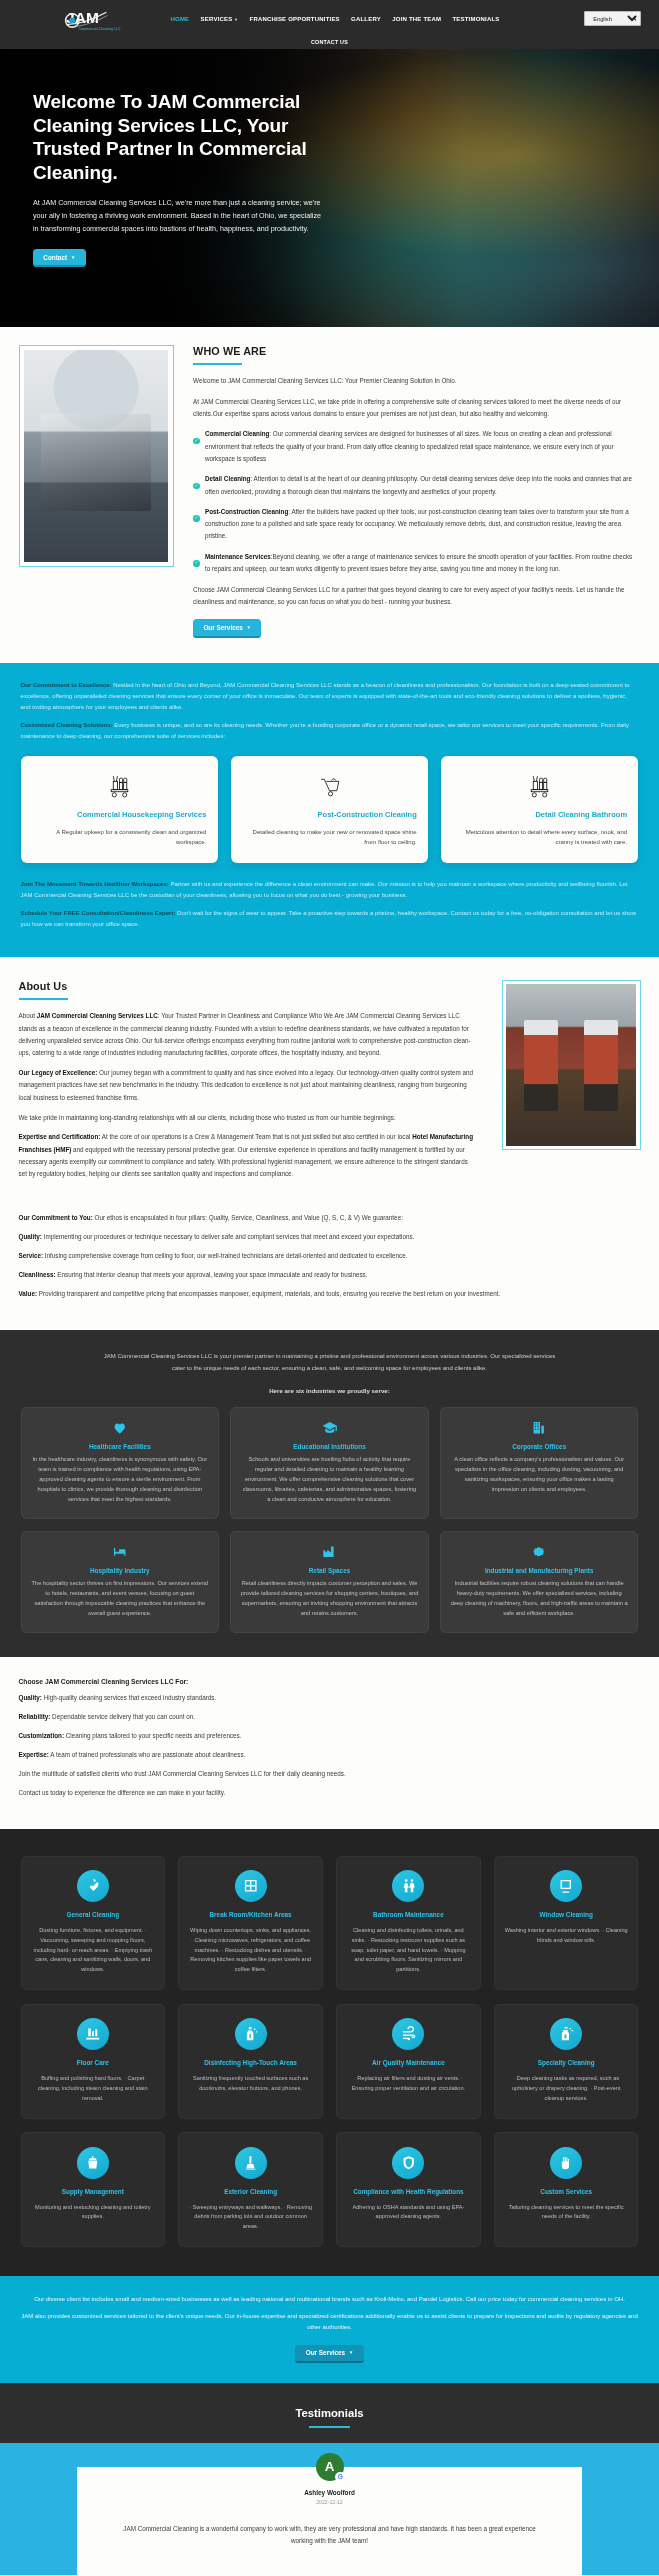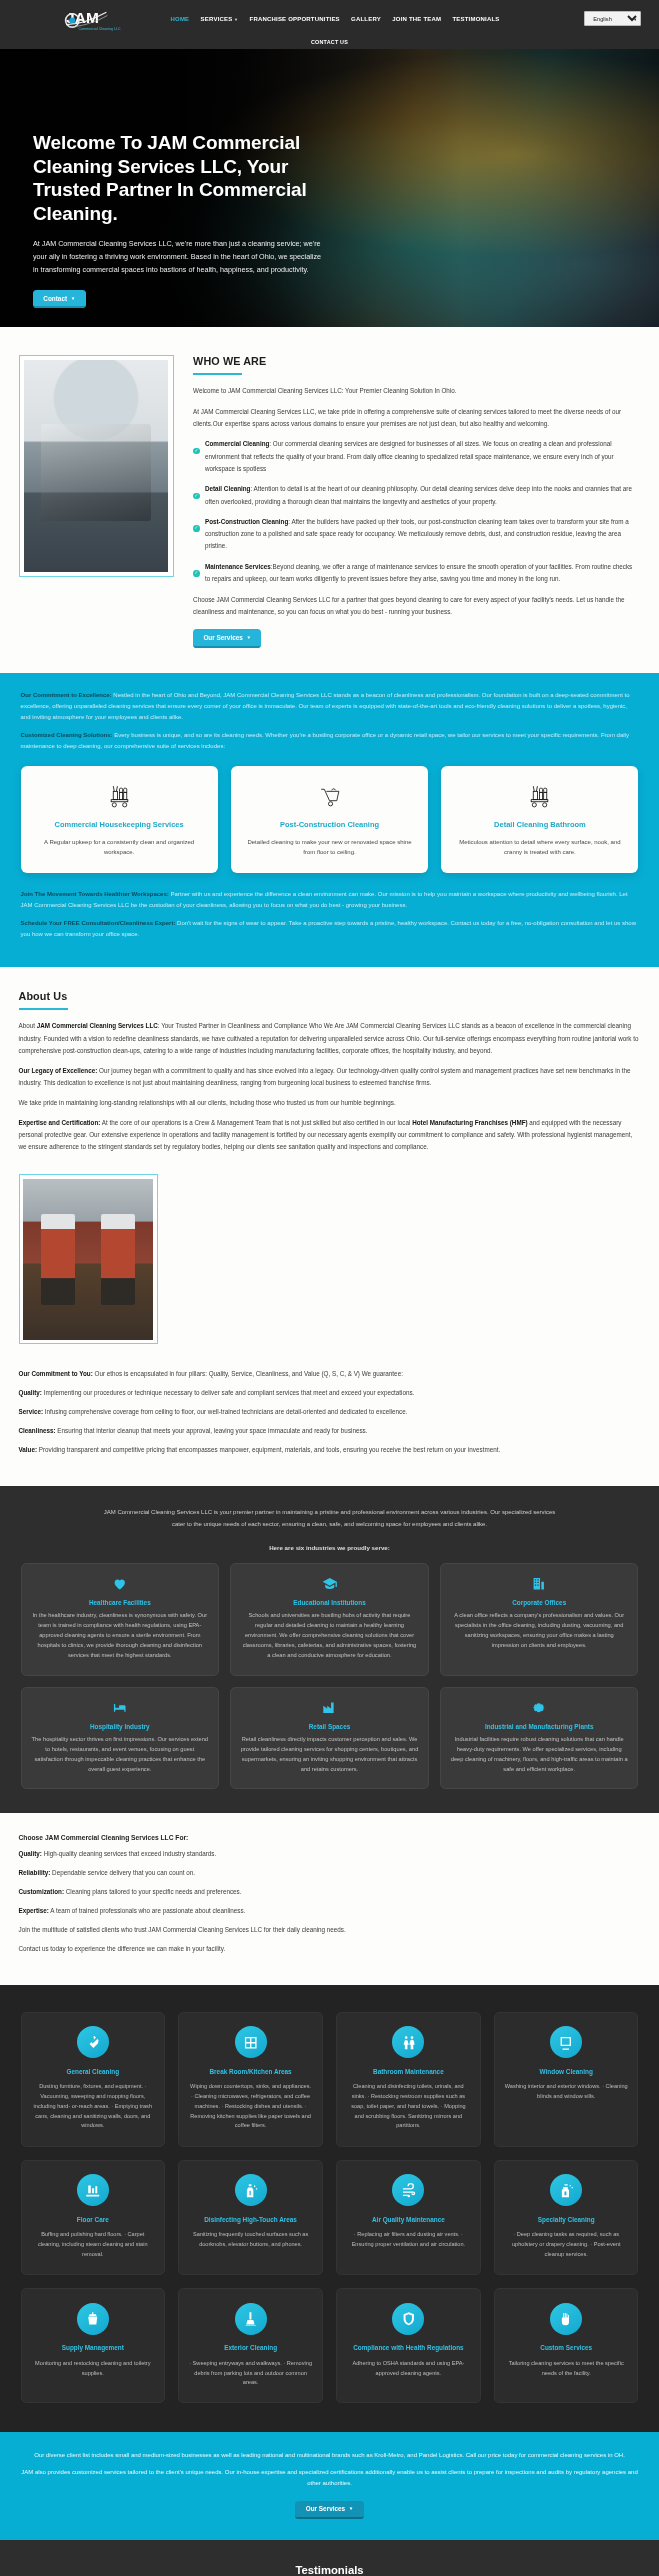--- a/index.html
+++ b/index.html
@@ -50,38 +50,38 @@
     background:
       radial-gradient(ellipse at 78% 38%, rgba(255,196,60,.55) 0%, rgba(255,196,60,0) 42%),
       radial-gradient(ellipse at 62% 70%, rgba(26,142,140,.65) 0%, rgba(26,142,140,0) 45%),
       radial-gradient(ellipse at 88% 78%, rgba(120,150,170,.45) 0%, rgba(120,150,170,0) 40%),
       linear-gradient(100deg, #080808 0%, #0b0b0b 34%, #1d1b16 48%, #3a2f1c 60%, #1c3a38 78%, #101820 100%);
   }
   .hero:before {
     content:""; position:absolute; inset:0;
     background: linear-gradient(90deg, rgba(0,0,0,.96) 0%, rgba(0,0,0,.9) 26%, rgba(0,0,0,.45) 48%, rgba(0,0,0,.18) 70%, rgba(0,0,0,.35) 100%);
   }
-  .hero-inner { position: relative; padding: 41px 0 0 33px; width: 355px; margin-top: 41px; }
+  .hero-inner { position: relative; padding: 41px 0 0 33px; width: 355px; }
   .hero h1 {
     color: #fff; font-size: 19px; line-height: 1.24; font-weight: 700; letter-spacing: -0.1px;
   }
   .hero p {
     color: #f0f0f0; font-size: 7.2px; line-height: 1.85; margin-top: 11.3px; max-width: 289px;
   }
   .btn-cyan {
     display: inline-flex; align-items: center; gap: 3.6px; background: #25b5db; color: #fff;
     border: none; border-bottom: 2.1px solid #1790b0; border-radius: 3.6px;
     padding: 4.6px 10.3px; font-size: 6.4px; font-weight: 700; cursor: pointer;
     font-family: "Liberation Sans", sans-serif; text-decoration: none;
   }
   .btn-cyan .cv { font-size: 4.6px; }
   .hero .btn-cyan { margin-top: 13.4px; }
 
   
-  .whowe { background: #fdfdfb; padding: 28px 0 25px; display: flex; gap: 19.6px; padding-left: 18.5px; padding-right: 24px; }
+  .whowe { background: #fdfdfb; padding: 18px 0 25px; display: flex; gap: 19.6px; padding-left: 18.5px; padding-right: 24px; }
   .whowe-img {
     width: 155px; min-width: 155px; height: 222px; border: 1px solid #6fd6e8;
     padding: 4.1px; background: #fff;
   }
   .whowe-img .ph {
     width: 100%; height: 100%;
     background:
       radial-gradient(circle at 50% 18%, #cfd8dc 0 22%, rgba(207,216,220,0) 23%),
       linear-gradient(180deg, #e7eaec 0%, #d7dde0 38%, #8d9aa0 39%, #6f7c84 62%, #4a555c 63%, #39424a 100%);
     position: relative; overflow: hidden;
@@ -104,28 +104,28 @@
   .bullet b { color: #111; }
   .whowe-body .btn-cyan { margin-top: 3.1px; }
 
   
   .cyan { background: #07aed4; padding: 17.5px 20.6px 20.6px; }
   .cyan p { color: #c8eef8; font-size: 6px; line-height: 1.85; margin-bottom: 6.7px; }
   .cyan p b { color: #0a4a5c; }
   .cards3 { display: flex; gap: 13.4px; margin: 13.4px 0 15.5px; }
   .card3 {
     flex: 1; background: #fdfdfb; border-radius: 6.2px; padding: 13.4px 11.3px 15.5px;
-    text-align: center; box-shadow: 0 2.6px 8.2px rgba(0,0,0,.12);
+    text-align: right; box-shadow: 0 2.6px 8.2px rgba(0,0,0,.12);
   }
   .card3 .ic { height: 33px; display: flex; align-items: center; justify-content: center; margin-bottom: 8.2px; }
   .card3 h3 { font-size: 7.5px; color: #1fa9c9; font-weight: 700; line-height: 1.4; margin-bottom: 6.2px; }
   .card3 p { color: #4a4a4a; font-size: 6px; line-height: 1.75; margin: 0; }
 
   
-  .about { background: #fdfdfb; padding: 23px 18.5px 20.6px; display: flex; gap: 13px; flex-direction: column; }
+  .about { background: #fdfdfb; padding: 23px 18.5px 20.6px; display: flex; gap: 26px; }
   .about-text { flex: 1; }
   .about-text p { font-size: 6.3px; line-height: 1.95; color: #3b3b3b; margin-bottom: 7.7px; }
   .about-text p b { color: #111; }
   .about-img { width: 139px; min-width: 139px; }
   .about-img .ph {
     width: 100%; height: 170px; border: 1px solid #6fd6e8; padding: 3.1px; background: #fff;
   }
   .about-img .inner {
     width: 100%; height: 100%;
     background: linear-gradient(180deg,#b9c0c4 0%,#9aa3a8 26%,#7d3a2c 27%,#8d4334 52%,#56402c 53%,#3b3128 100%);

